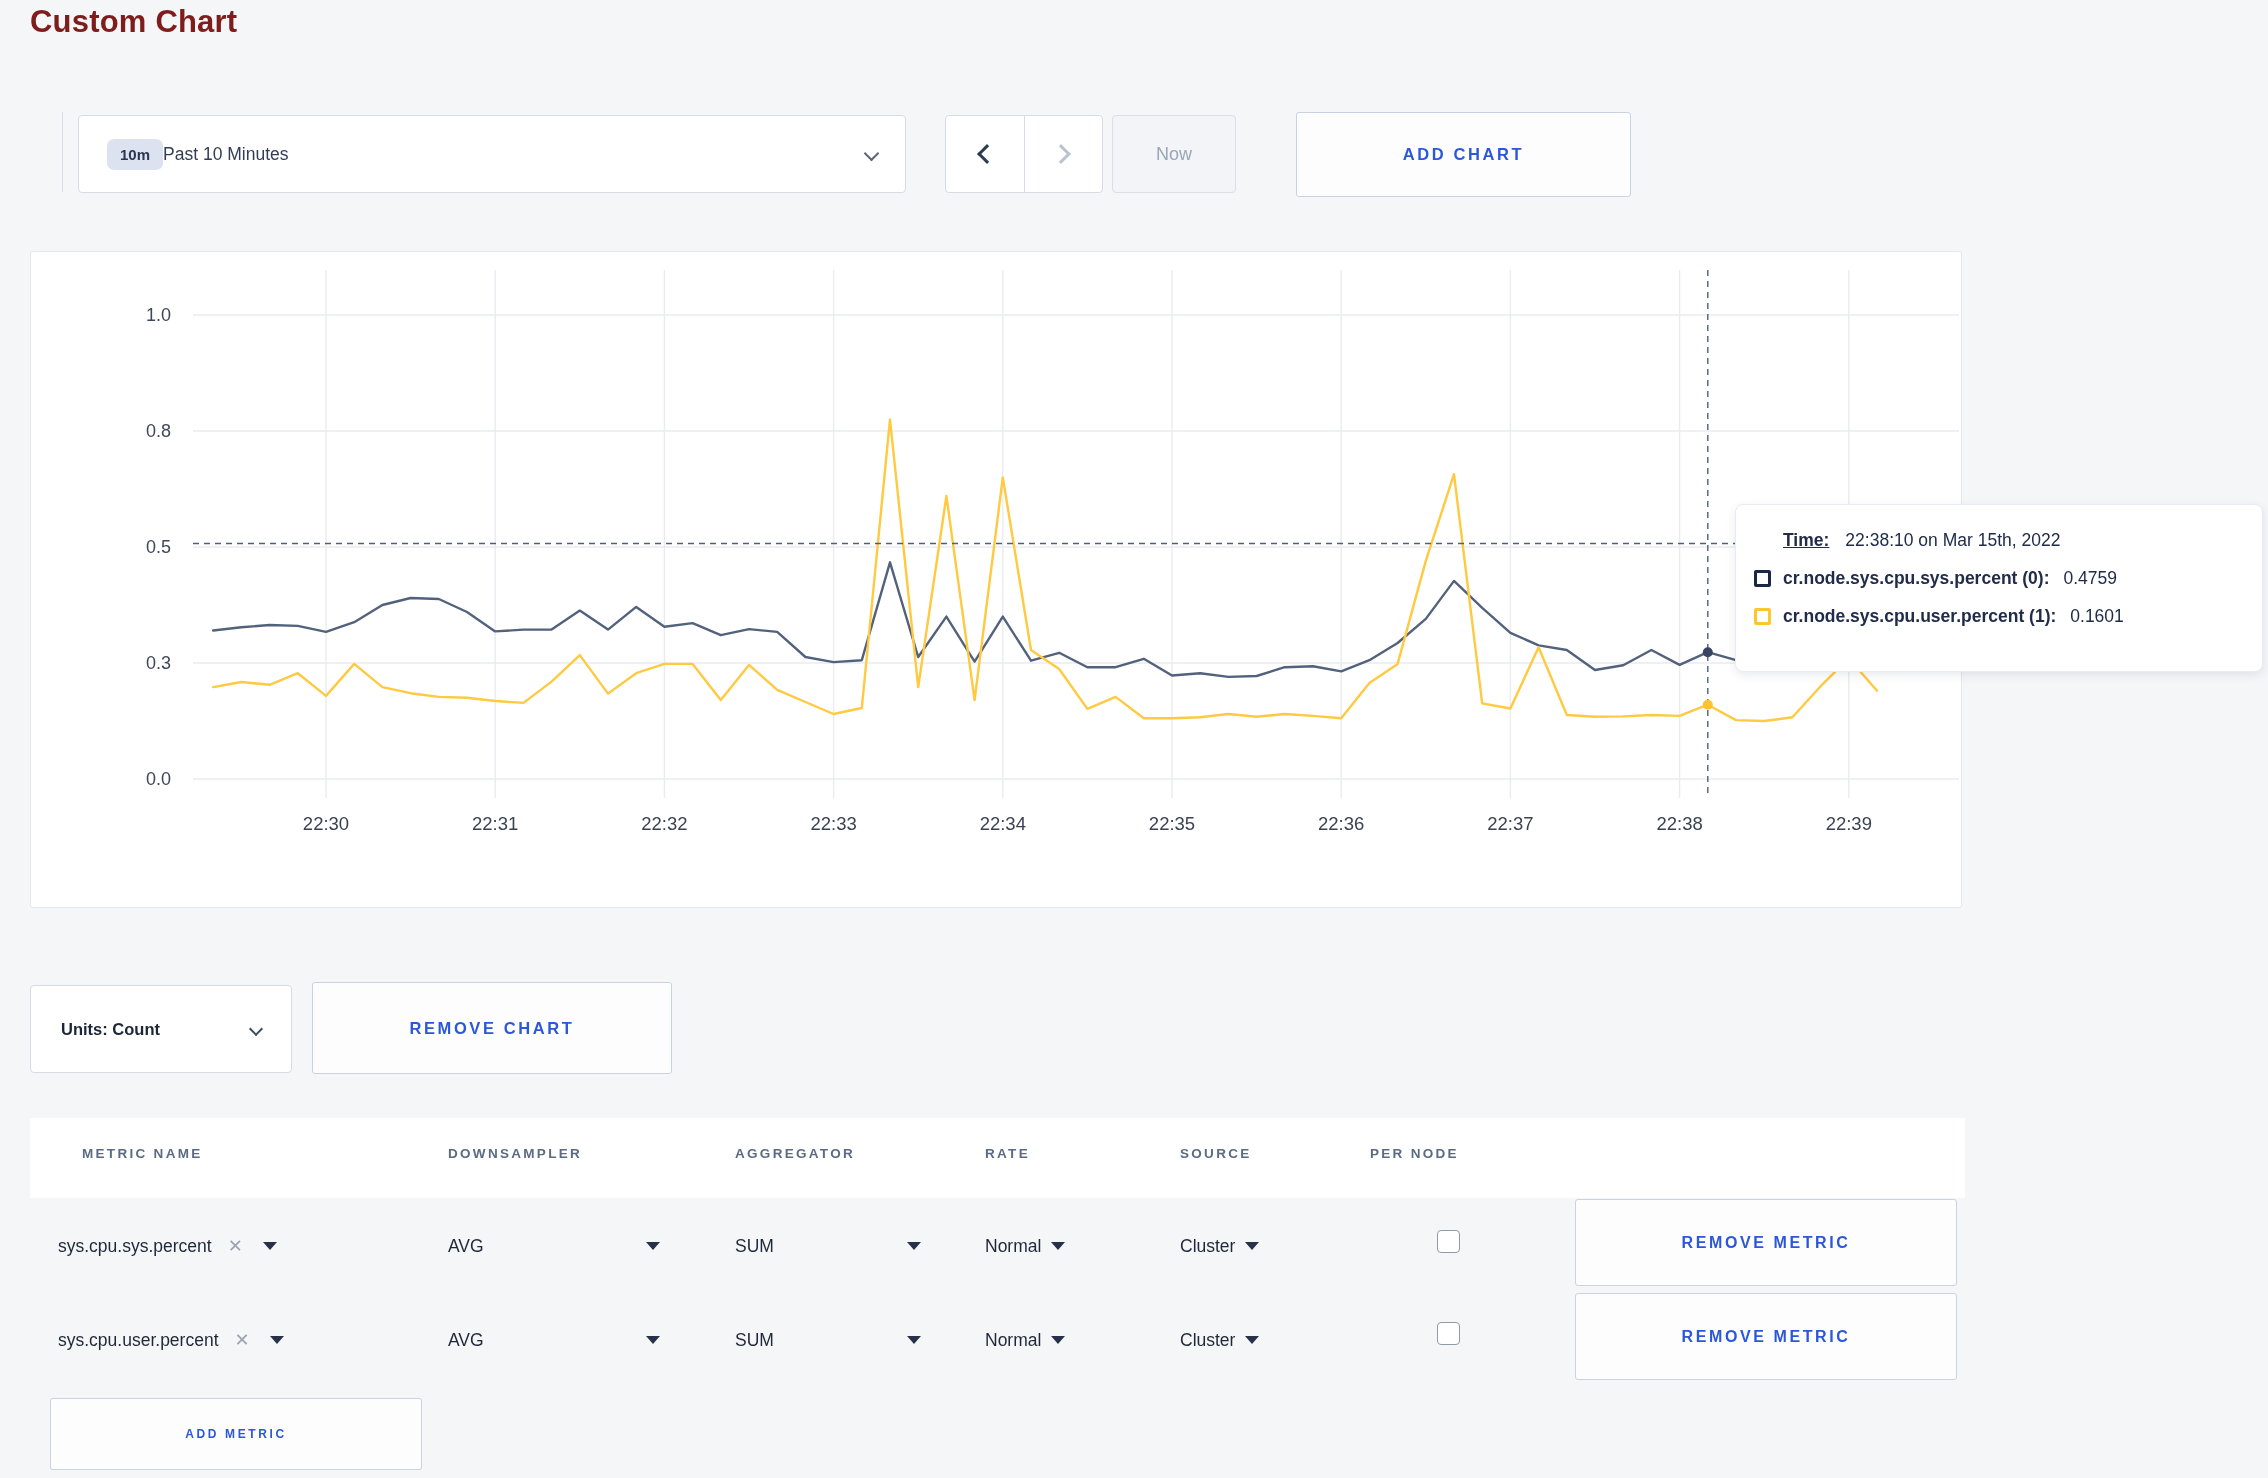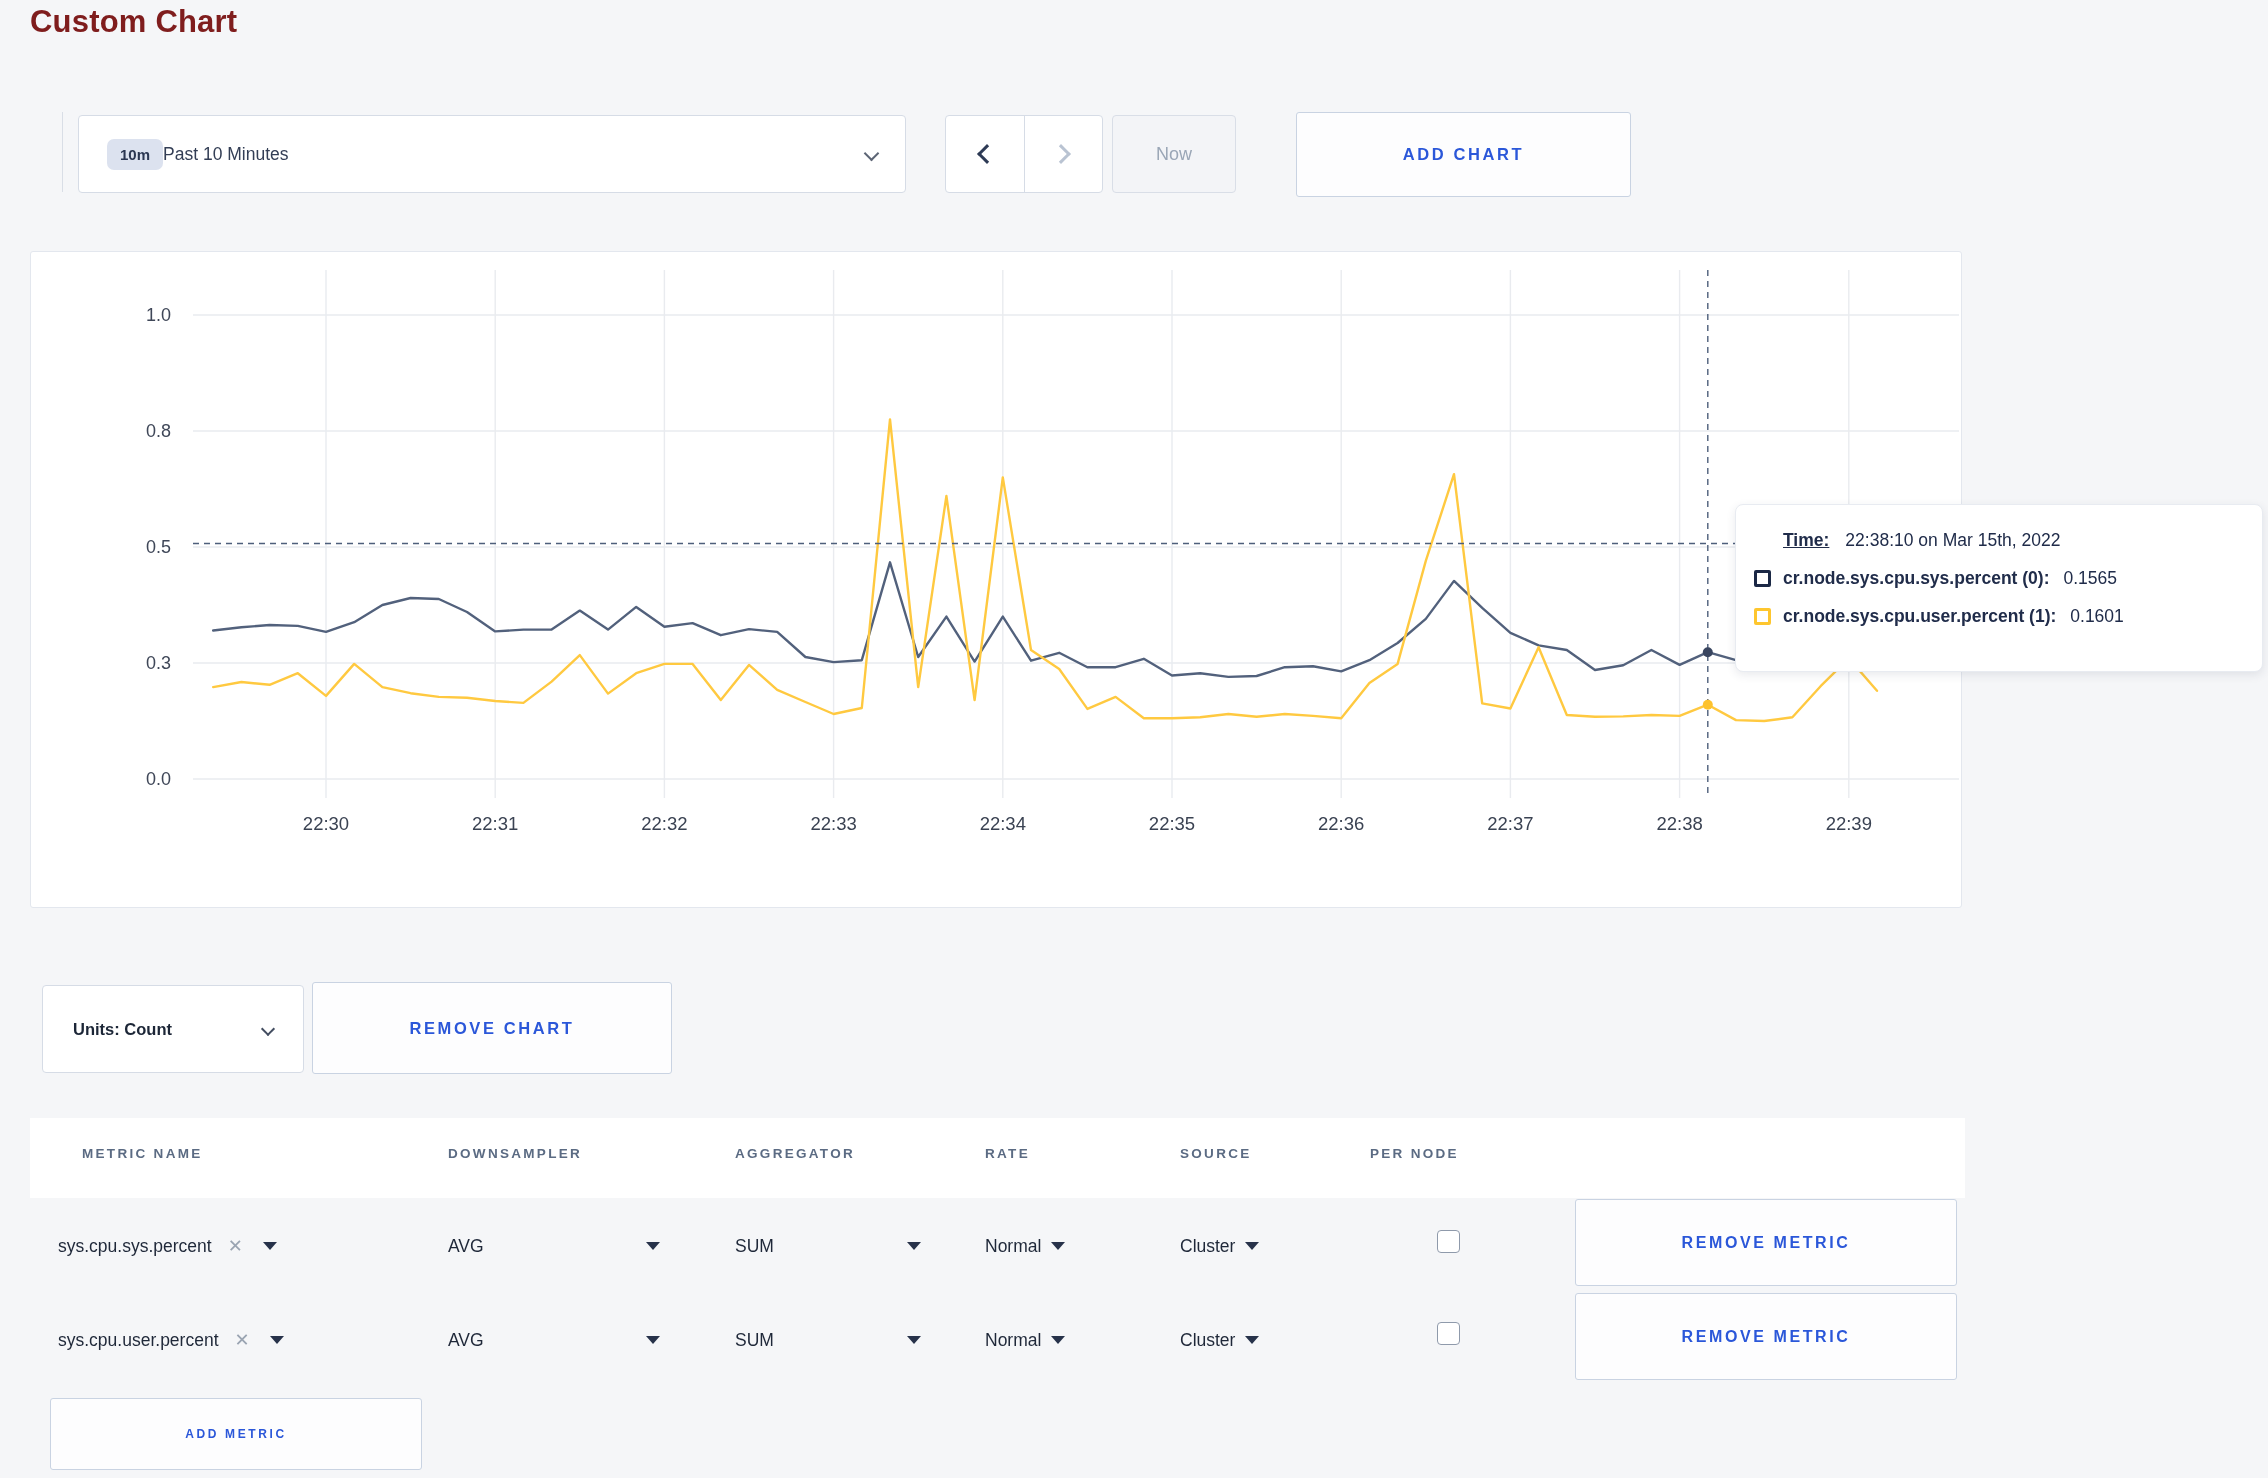--- a/index.html
+++ b/index.html
@@ -39,21 +39,21 @@
   .chart-card { left:30px; top:251px; width:1932px; height:657px; background:#fff; border:1px solid #e3e7ee; border-radius:3px; }
 
   .tooltip { left:1735px; top:504px; width:528px; height:168px; background:#fff; border:1px solid #e8ebf1; border-radius:8px; box-shadow:0 3px 10px rgba(40,50,80,.10); z-index:6; padding:25px 0 0 18px; font-size:17.5px; color:#202c4a; }
   .tt-time-row { margin-left:29px; }
   .tt-time-label { font-weight:700; margin-right:16px;text-decoration:underline; }
   .tt-row { display:flex; align-items:center; margin-top:17px; }
   .tt-sq { width:17px; height:17px; border:3px solid #1b2845; border-radius:2px; background:#fff; margin-right:12px; flex:none; }
   .tt-name { font-weight:700; }
   .tt-val { margin-left:14px; }
 
-  .units-btn { left:42px; top:985px; width:262px; height:88px; padding:0 30px; justify-content:space-between; }
+  .units-btn { left:30px; top:985px; width:262px; height:88px; padding:0 30px; justify-content:space-between; }
   .units-label { font-size:16.5px; font-weight:700; color:#1c2637; }
   .units-caret { color:#434d60; }
   .remove-chart-btn { left:312px; top:982px; width:360px; height:92px; }
 
   .table-header-band { left:30px; top:1118px; width:1935px; height:80px; background:#fff; }
   .th-label { top:1146px; font-size:13.5px; font-weight:700; letter-spacing:2.3px; color:#5b6b83; }
 
   .cell-text { font-size:17.5px; color:#1f2839; }
   .row-line { height:28px; display:flex; align-items:center; }
   .x-icon { color:#9aa4b2; font-size:18px; }
@@ -131,21 +131,21 @@
       </svg>
   </div>
 
   <div class="abs tooltip">
     <div class="tt-time-row">
       <span class="tt-time-label">Time:</span><span class="tt-time-value">22:38:10 on Mar 15th, 2022</span>
     </div>
     <div class="tt-row">
       <span class="tt-sq" style="border-color: rgb(27, 40, 69);"></span>
       <span class="tt-name">cr.node.sys.cpu.sys.percent (0):</span>
-      <span class="tt-val">0.1565</span>
+      <span class="tt-val">0.4759</span>
     </div>
     <div class="tt-row">
       <span class="tt-sq" style="border-color: rgb(254, 198, 46);"></span>
       <span class="tt-name">cr.node.sys.cpu.user.percent (1):</span>
       <span class="tt-val">0.1601</span>
     </div>
   </div>
 
   <div class="abs btn units-btn">
     <span class="units-label">Units: Count</span>

